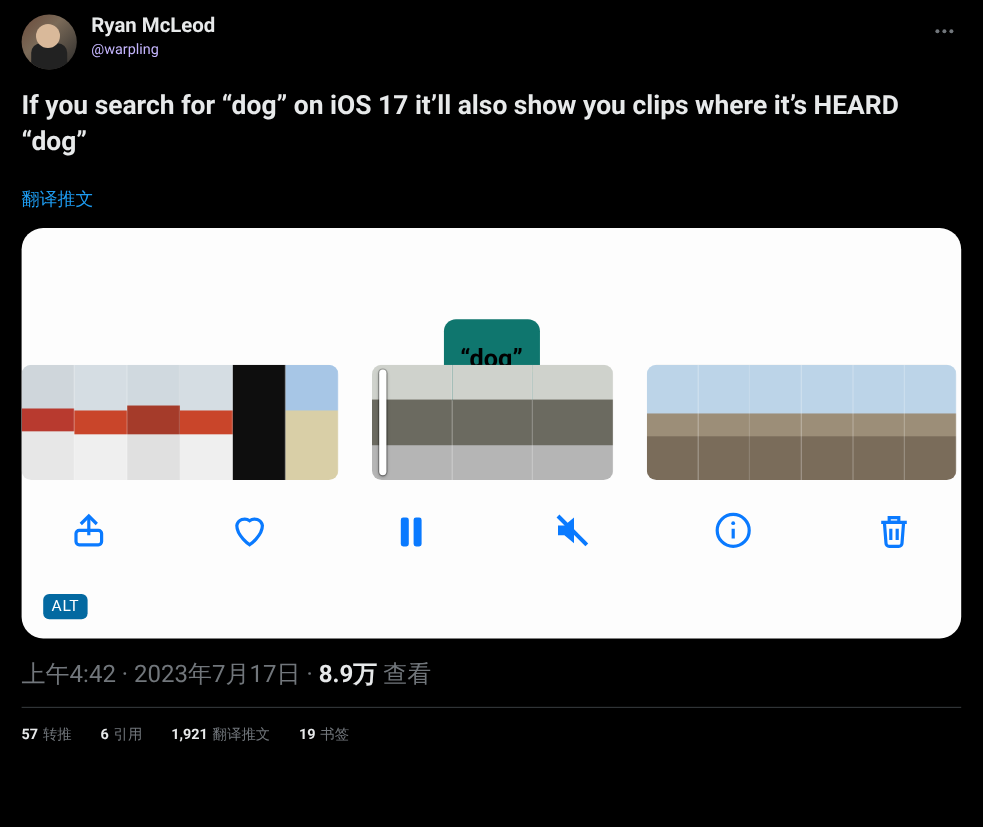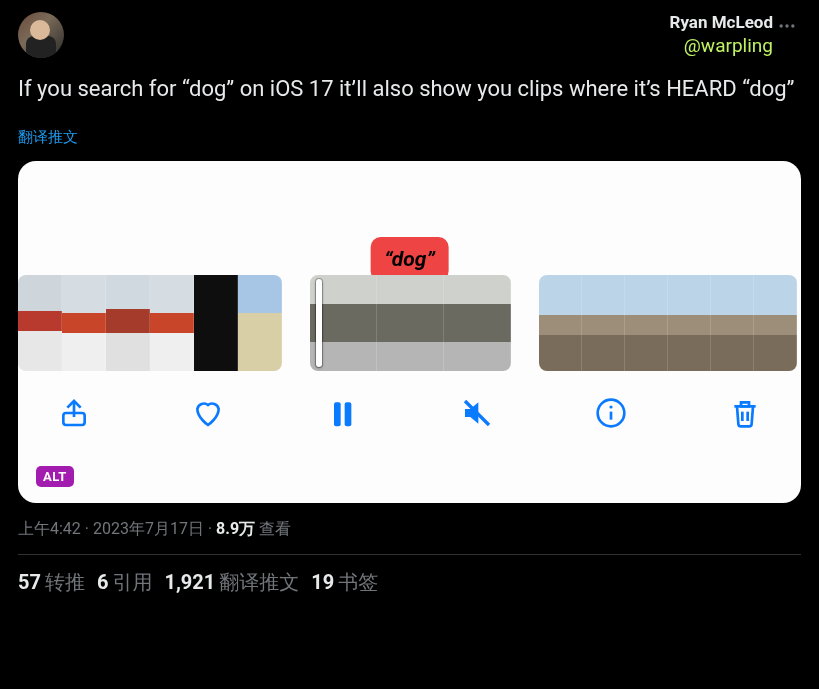--- a/index.html
+++ b/index.html
@@ -39,43 +39,43 @@
     content:"";
     position:absolute;
     left:8px; top:24px;
     width:30px; height:26px;
     background:#222;
     border-radius:8px 8px 0 0;
   }
   .name-col {
     margin-left: 12px;
     flex: 1;
-    text-align: right;
   }
   .display-name {
     font-weight: 700;
     font-size: 17px;
     color: #e7e9ea;
   }
   .handle {
-    font-size: 19px;
-    color: #bef264;
+    font-size: 12px;
+    color: #c4b5fd;
     margin-top: 2px;
   }
   .more {
     color: #71767b;
     font-size: 18px;
     padding: 4px;
     cursor: pointer;
   }
   .body-text {
     margin-top: 16px;
     font-size: 22px;
     line-height: 1.35;
     color: #e7e9ea;
+    font-weight: bold;
   }
   .translate-link {
     color: #1d9bf0;
     font-size: 15px;
     margin-top: 24px;
     cursor: pointer;
   }
   .media-card {
     margin-top: 14px;
     background: #fdfdfd;
@@ -85,27 +85,26 @@
     height: 342px;
   }
   .media-top-blank {
     height: 114px;
   }
   .dog-label {
     position: absolute;
     top: 76px;
     left: 50%;
     transform: translateX(-50%);
-    background: #ef4444;
+    background: #0f766e;
     color: #000;
     font-weight: 700;
     font-size: 21px;
-    padding: 10px 14px;
+    padding: 22px 14px;
     border-radius: 10px;
-    font-style: italic;
   }
   .marker-tick{
     position:absolute;
     top:116px;
     left:calc(50% + 34px);
     width:16px;
     height:6px;
     background:#ffcc00;
     border-radius:2px;
   }
@@ -160,44 +159,44 @@
     cursor: pointer;
     display:flex;
     align-items:center;
     justify-content:center;
   }
   .tb-btn svg { width: 32px; height: 32px; }
   .alt-badge {
     position: absolute;
     left: 18px;
     bottom: 16px;
-    background: #a21caf;
+    background: #0369a1;
     color: #fff;
-    font-weight: 700;
+    font-weight: 400;
     font-size: 13px;
     padding: 3px 7px;
     border-radius: 5px;
     letter-spacing: 0.5px;
   }
   .meta-row {
     margin-top: 16px;
-    font-size: 16px;
+    font-size: 20px;
     color: #71767b;
   }
   .meta-row .views-num { color: #e7e9ea; font-weight: 700; }
   .divider {
     height: 1px;
     background: #2f3336;
     margin-top: 14px;
   }
   .stats-row {
     display: flex;
-    gap: 12px;
+    gap: 24px;
     padding: 14px 0 0 0;
-    font-size: 20px;
+    font-size: 12px;
     color: #71767b;
     align-items: flex-end;
   }
   .stats-row .num { color: #e7e9ea; font-weight: 700; margin-right: 4px; }
 </style>
 </head>
 <body>
 
 <div class="tweet">
 

